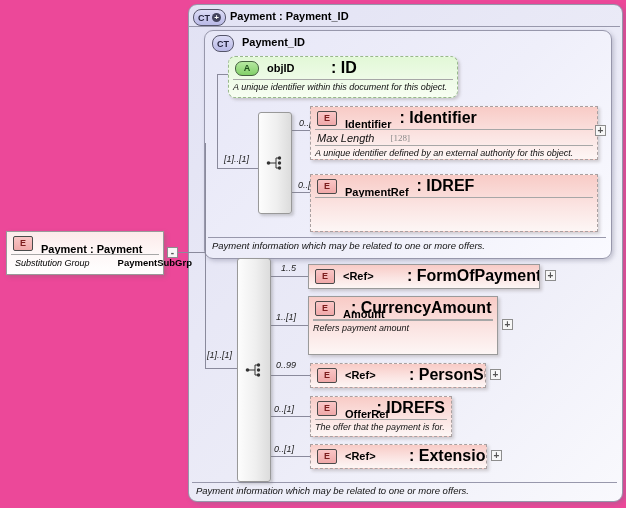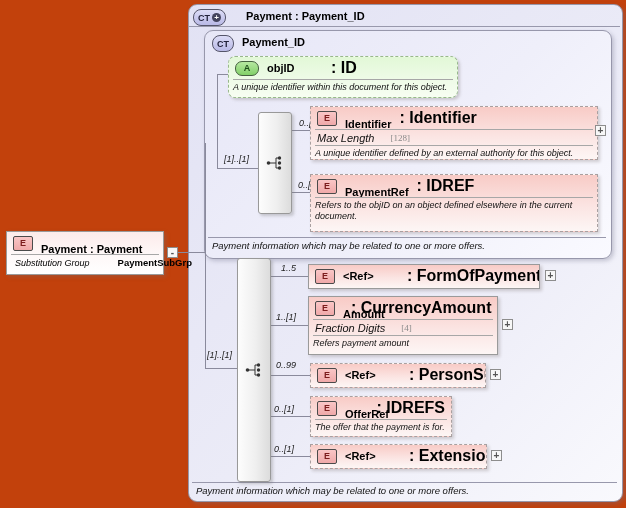--- a/index.html
+++ b/index.html
@@ -1,18 +1,18 @@
 <!DOCTYPE html>
 <html><head>
 <meta charset="utf-8">
 <style>
   html,body{margin:0;padding:0;background:#ffffff;}
   .canvas{
     position:relative;width:626px;height:508px;overflow:hidden;
-    font-family:"Liberation Sans",sans-serif;color:#000;background:#c2410c;
+    font-family:"Liberation Sans",sans-serif;color:#000;background:#ec4899;
   }
   
   .type-container{
     position:absolute;border:1px solid #9797ab;border-radius:9px;
     background:linear-gradient(135deg,#e2e2f4 0%,#ebebf7 55%,#f9f9fd 100%);
     box-shadow:2px 2px 4px rgba(110,110,135,.35);
   }
   .type-container.inner{
     background:linear-gradient(135deg,#e7e7f7 0%,#efeffa 55%,#fafaff 100%);
   }
@@ -92,21 +92,21 @@
 </head>
 <body>
 
 <div class="canvas">
 
   <div class="type-container" style="left:188px;top:4px;width:433px;height:496px;"></div>
   <div class="ct-badge" style="left:193px;top:9px;">
     <span>CT</span>
     <span class="plus-circle">+</span>
   </div>
-  <div class="hdr-title" style="left:246px;top:10px;text-align:center;">Payment : Payment_ID</div>
+  <div class="hdr-title" style="left:230px;top:10px;text-align:center;">Payment : Payment_ID</div>
   <div class="divline" style="left:189px;top:26px;width:431px;"></div>
   <div class="divline" style="left:192px;top:482px;width:425px;"></div>
   <div class="footer-text" style="left:196px;top:485px;">Payment information which may be related to one or more offers.</div>
 
   <div class="type-container inner" style="left:204px;top:30px;width:406px;height:227px;"></div>
   <div class="ct-badge" style="left:212px;top:35px;">
     <span>CT</span>
   </div>
   <div class="hdr-title" style="left:242px;top:36px;">Payment_ID</div>
   <div class="divline" style="left:208px;top:237px;width:398px;"></div>
@@ -181,21 +181,20 @@
   <div class="pm-box" style="left:595px;top:125px;">+</div>
 
   <div class="card-label" style="left:298px;top:180px;">0..[1]</div>
   <div class="ebox dashed" style="left:310px;top:174px;width:288px;height:58px;">
     <div class="ebox-header">
       <span class="e-badge">E</span>
       <span class="ename auto">PaymentRef</span>
       <span class="etype">: IDREF</span>
     </div>
     <div class="row-div"></div>
-    <div class="doc-text" style="max-width:270px;">Refers to the objID on an object defined elsewhere in the current document.</div>
   </div>
 
   <div class="card-label" style="left:207px;top:350px;">[1]..[1]</div>
   <div class="seq-bar" style="left:237px;top:258px;height:222px;">
     <svg width="18" height="16" viewBox="0 0 18 16">
       <circle cx="2.5" cy="8" r="1.8" fill="#333"></circle>
       <line x1="4" y1="8" x2="10" y2="8" stroke="#333" stroke-width="1"></line>
       <line x1="10" y1="3" x2="10" y2="13" stroke="#333" stroke-width="1"></line>
       <line x1="10" y1="3" x2="13" y2="3" stroke="#333" stroke-width="1"></line>
       <line x1="10" y1="13" x2="13" y2="13" stroke="#333" stroke-width="1"></line>
@@ -216,24 +215,20 @@
   <div class="pm-box" style="left:545px;top:270px;">+</div>
 
   <div class="card-label" style="left:276px;top:312px;">1..[1]</div>
   <div class="ebox" style="left:308px;top:296px;width:190px;height:59px;">
     <div class="ebox-header">
       <span class="e-badge">E</span>
       <span class="ename auto">Amount</span>
       <span class="etype">: CurrencyAmount</span>
     </div>
     <div class="row-div"></div>
-    <div class="facet-row">
-      <span class="facet-name">Fraction Digits</span>
-      <span class="facet-value">[4]</span>
-    </div>
     <div class="row-div"></div>
     <div class="doc-text">Refers payment amount</div>
   </div>
   <div class="pm-box" style="left:502px;top:319px;">+</div>
 
   <div class="card-label" style="left:276px;top:360px;">0..99</div>
   <div class="ebox dashed" style="left:310px;top:363px;width:176px;height:25px;">
     <div class="ebox-header">
       <span class="e-badge">E</span>
       <span class="ename">&lt;Ref&gt;</span>

